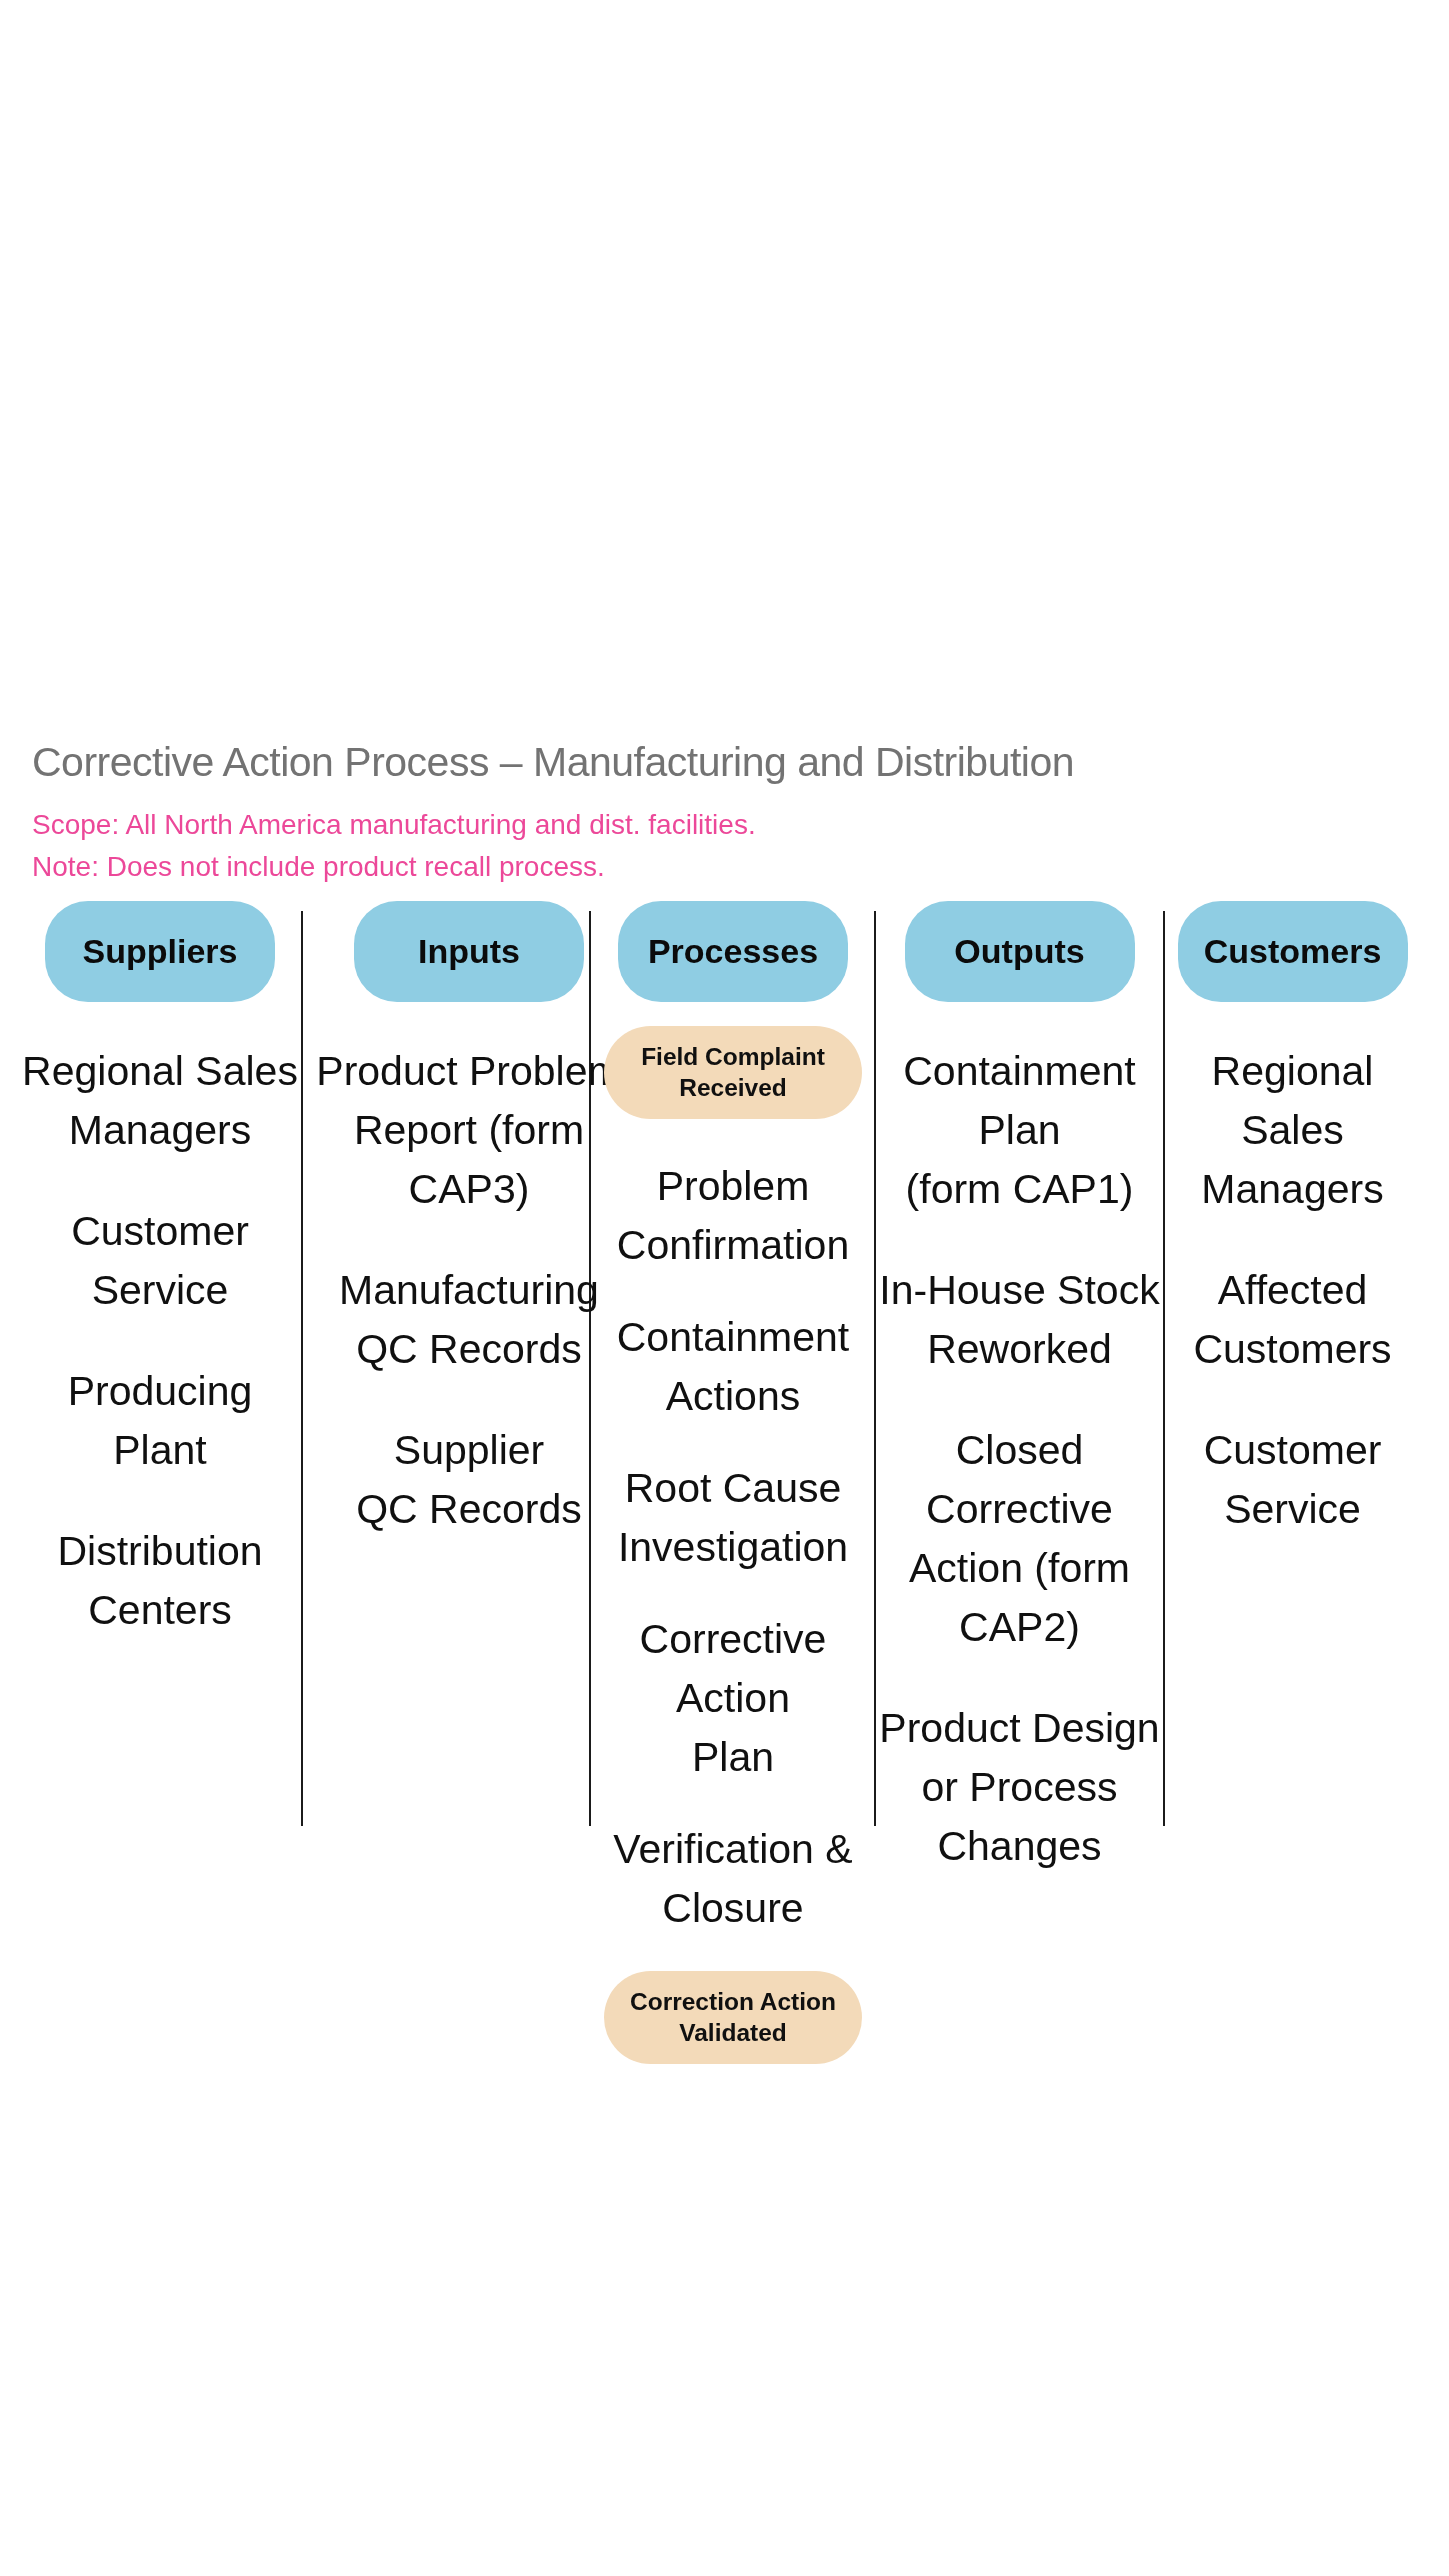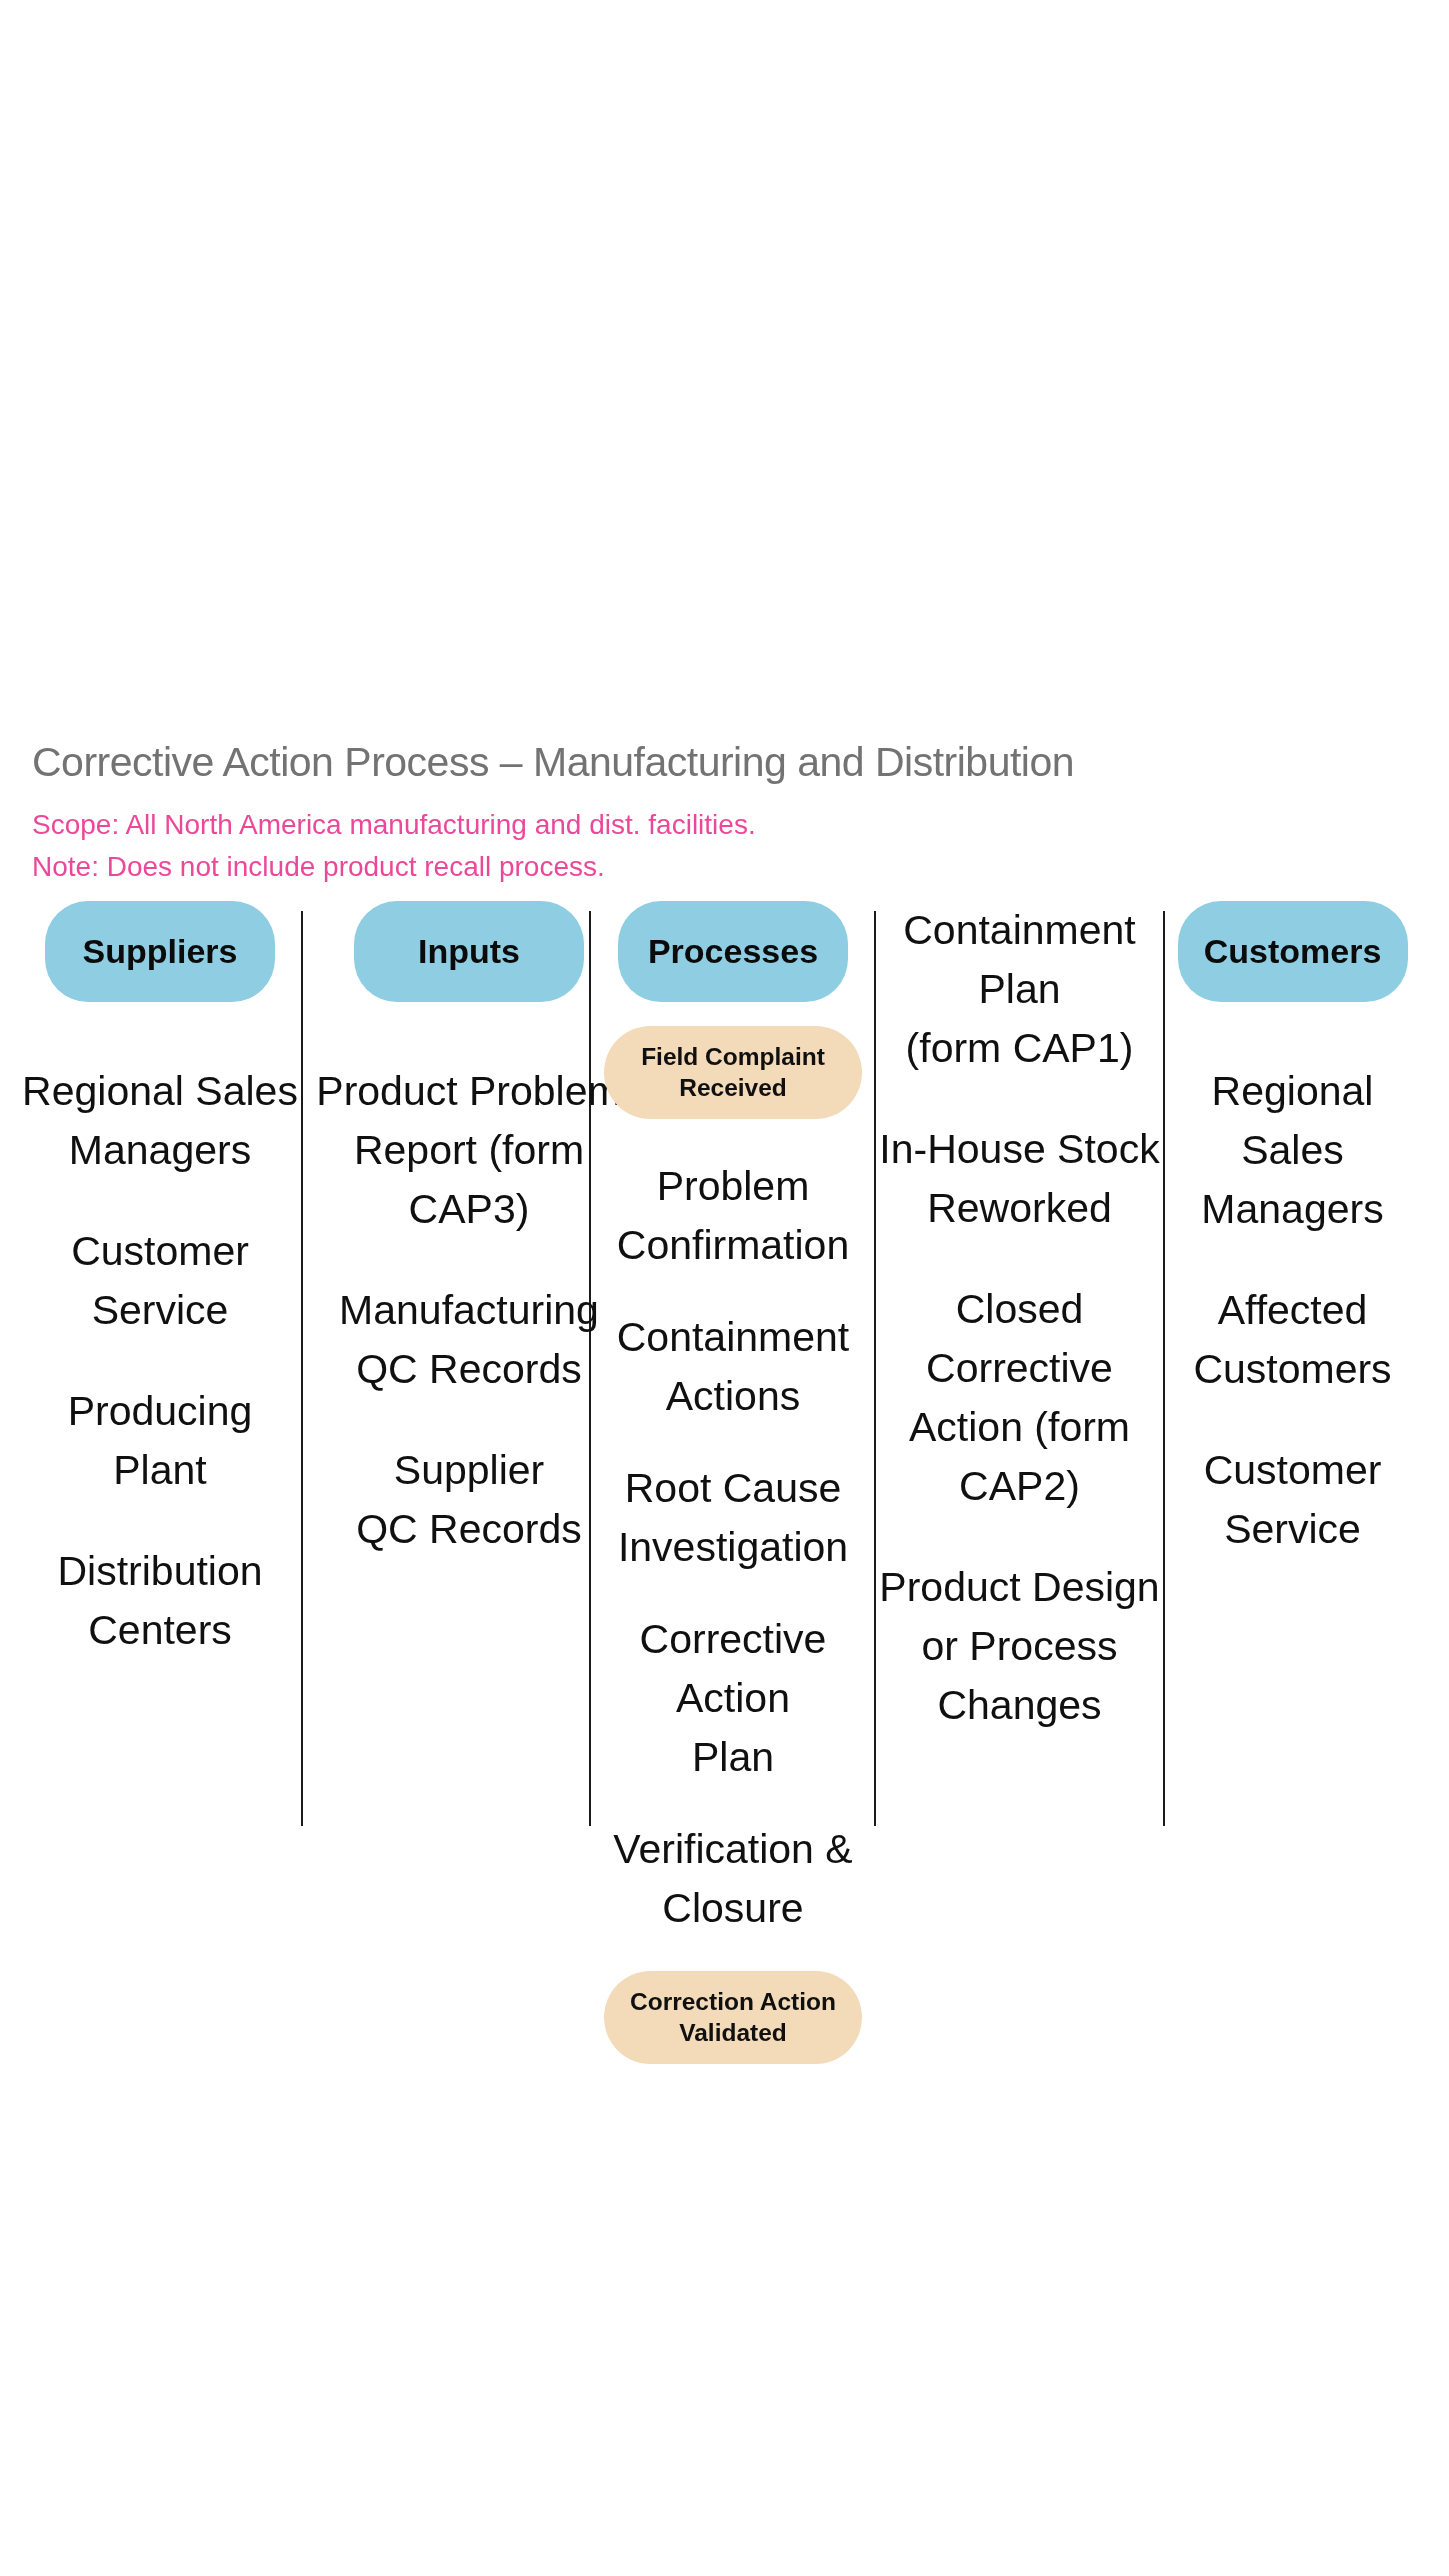--- a/index.html
+++ b/index.html
@@ -64,21 +64,21 @@
     width: 230px;
     height: 101px;
     border-radius: 43px;
     background: #8FCDE3;
     display: flex;
     align-items: center;
     justify-content: center;
     font-size: 34px;
     font-weight: 700;
     color: #0b0b0b;
-    margin-bottom: 60px;
+    margin-bottom: 40px;
   }
 
   .item {
     font-size: 41px;
     line-height: 59px;
     text-align: center;
     color: #101010;
     white-space: pre-line;
     margin-bottom: 42px;
   }
@@ -150,20 +150,21 @@
 Investigation</div>
     <div class="item">Corrective Action
 Plan</div>
     <div class="item">Verification &amp;
 Closure</div>
     <div class="item process-pill last">Correction Action
 Validated</div>
   </div>
 
   <div class="column col-3">
+    <div class="header-pill">Outputs</div>
     <div class="item">Containment
 Plan
 (form CAP1)</div>
     <div class="item">In-House Stock
 Reworked</div>
     <div class="item">Closed
 Corrective
 Action (form
 CAP2)</div>
     <div class="item">Product Design

